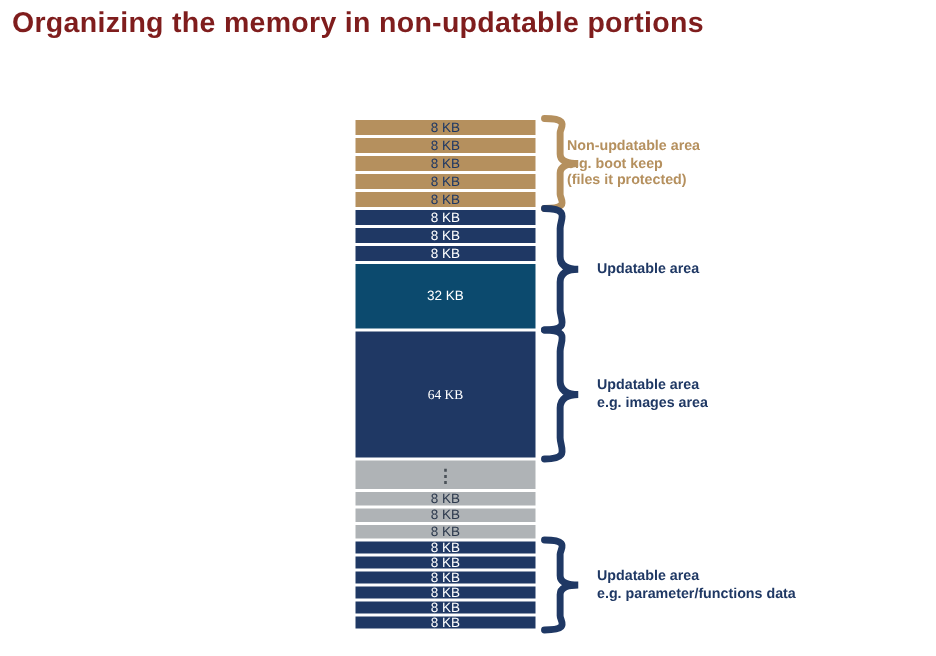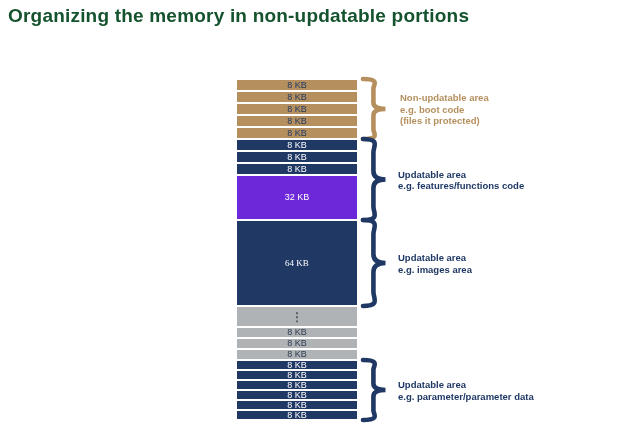--- a/index.html
+++ b/index.html
@@ -30,21 +30,21 @@
   .brace { position:absolute; overflow:visible; }
   .annotation {
     position:absolute; transform:translateY(-50%);
     font-size:9.5px; font-weight:bold; line-height:11.5px;
     white-space:nowrap;
   }
 </style>
 </head>
 <body style="background: rgb(255, 255, 255);">
 
-<div class="slide-title" style="color: #14532d;">Organizing the memory in non-updatable portions</div>
+<div class="slide-title" style="color: #7f1d1d;">Organizing the memory in non-updatable portions</div>
 
 <div class="stack" id="stack">
     <div class="block" style="height: 10px; background: rgb(181, 144, 94);">
       <span class="block-label" style="color: rgb(31, 56, 100);">8 KB</span>
     </div>
     <div class="block" style="height: 10px; background: rgb(181, 144, 94);">
       <span class="block-label" style="color: rgb(31, 56, 100);">8 KB</span>
     </div>
     <div class="block" style="height: 10px; background: rgb(181, 144, 94);">
       <span class="block-label" style="color: rgb(31, 56, 100);">8 KB</span>
@@ -57,21 +57,21 @@
     </div>
     <div class="block" style="height: 10px; background: rgb(31, 56, 100);">
       <span class="block-label" style="color: rgb(255, 255, 255);">8 KB</span>
     </div>
     <div class="block" style="height: 10px; background: rgb(31, 56, 100);">
       <span class="block-label" style="color: rgb(255, 255, 255);">8 KB</span>
     </div>
     <div class="block" style="height: 10px; background: rgb(31, 56, 100);">
       <span class="block-label" style="color: rgb(255, 255, 255);">8 KB</span>
     </div>
-    <div class="block" style="height: 43px; background: #6d28d9;">
+    <div class="block" style="height: 43px; background: #0c4a6e;">
       <span class="block-label" style="color: rgb(255, 255, 255);">32 KB</span>
     </div>
     <div class="block" style="height: 84px; background: rgb(31, 56, 100);">
       <span class="block-label" style="color: rgb(255, 255, 255); font-family: Liberation Serif, serif;">64 KB</span>
     </div>
     <div class="block" style="height: 19px; background: rgb(175, 179, 182);">
       <span class="block-label dots" style="color: rgb(74, 81, 88);">⋮</span>
     </div>
     <div class="block" style="height: 9px; background: rgb(175, 179, 182);">
       <span class="block-label" style="color: rgb(45, 58, 78);">8 KB</span>
@@ -99,39 +99,38 @@
     </div>
     <div class="block" style="height: 8px; background: rgb(31, 56, 100);">
       <span class="block-label" style="color: rgb(255, 255, 255);">8 KB</span>
     </div>
   </div>
 
 <div id="annotations">
     <svg width="27" height="64" class="brace" style="left: 361px; top: 77px;">
       <path d="M2,2 C19.439999999999998,2 12.42,7.84 12.42,11.52 L12.42,25.6 C12.42,30.08 16.74,32 24.5,32 C16.74,32 12.42,33.92 12.42,38.4 L12.42,52.48 C12.42,56.16 19.439999999999998,62 2,62" fill="none" stroke="#b5905e" stroke-width="4.6" stroke-linecap="round"></path>
     </svg>
-    <div class="annotation" style="left: 400px; top: 109px; color: rgb(181, 144, 94);">
+    <div class="annotation" style="left: 378px; top: 109px; color: rgb(181, 144, 94);">
       <div>Non-updatable area</div>
-      <div>e.g. boot code</div>
+      <div>e.g. boot keep</div>
       <div>(files it protected)</div>
     </div>
     <svg width="27" height="85" class="brace" style="left: 361px; top: 137px;">
       <path d="M2,2 C19.439999999999998,2 12.42,9.1 12.42,15.299999999999999 L12.42,34 C12.42,39.949999999999996 16.74,42.5 24.5,42.5 C16.74,42.5 12.42,45.050000000000004 12.42,51 L12.42,69.7 C12.42,75.89999999999999 19.439999999999998,83 2,83" fill="none" stroke="#1f3864" stroke-width="4.6" stroke-linecap="round"></path>
     </svg>
     <div class="annotation" style="left: 398px; top: 179.5px; color: rgb(31, 56, 100);">
       <div>Updatable area</div>
-      <div>e.g. features/functions code</div>
     </div>
     <svg width="27" height="90" class="brace" style="left: 361px; top: 218px;">
       <path d="M2,2 C19.439999999999998,2 12.42,9.399999999999999 12.42,16.2 L12.42,36 C12.42,42.3 16.74,45 24.5,45 C16.74,45 12.42,47.7 12.42,54 L12.42,73.8 C12.42,80.6 19.439999999999998,88 2,88" fill="none" stroke="#1f3864" stroke-width="4.6" stroke-linecap="round"></path>
     </svg>
     <div class="annotation" style="left: 398px; top: 263px; color: rgb(31, 56, 100);">
       <div>Updatable area</div>
       <div>e.g. images area</div>
     </div>
     <svg width="27" height="64" class="brace" style="left: 361px; top: 358px;">
       <path d="M2,2 C19.439999999999998,2 12.42,7.84 12.42,11.52 L12.42,25.6 C12.42,30.08 16.74,32 24.5,32 C16.74,32 12.42,33.92 12.42,38.4 L12.42,52.48 C12.42,56.16 19.439999999999998,62 2,62" fill="none" stroke="#1f3864" stroke-width="4.6" stroke-linecap="round"></path>
     </svg>
     <div class="annotation" style="left: 398px; top: 390px; color: rgb(31, 56, 100);">
       <div>Updatable area</div>
-      <div>e.g. parameter/parameter data</div>
+      <div>e.g. parameter/functions data</div>
     </div>
   </div>
 
 </body></html>

